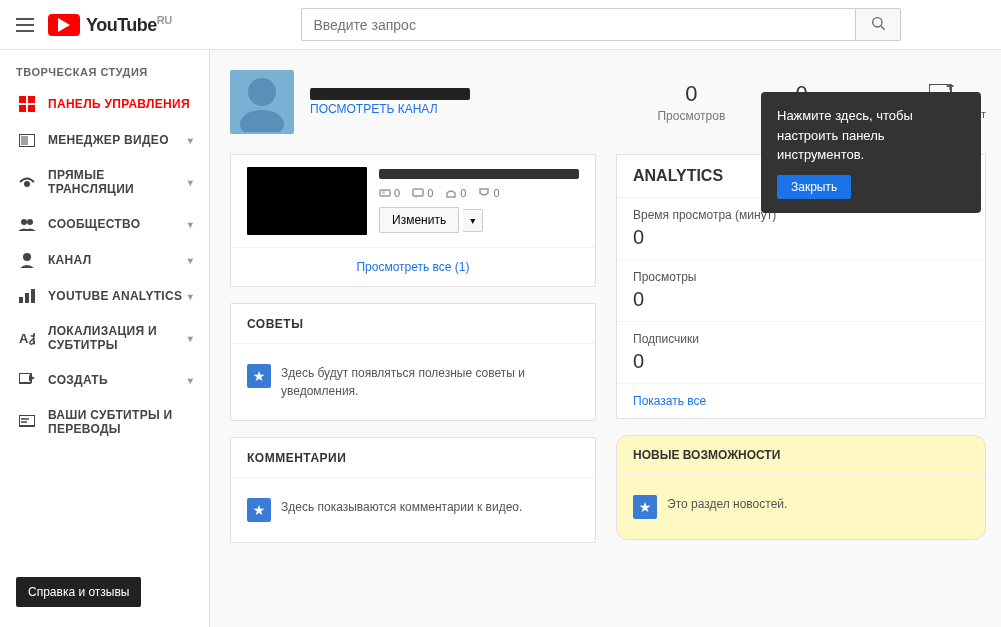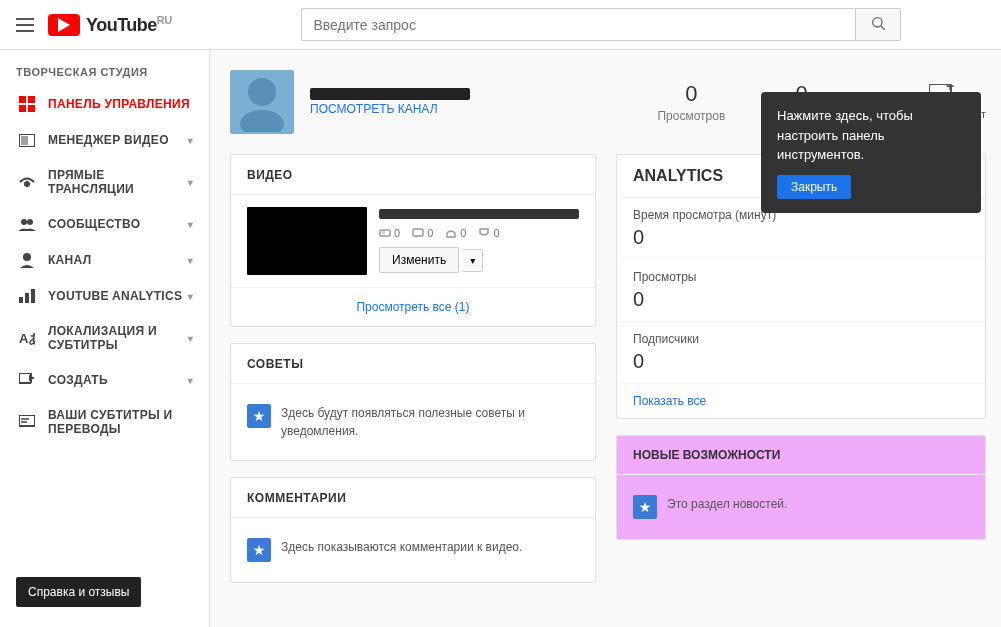--- a/index.html
+++ b/index.html
@@ -271,21 +271,21 @@
     .analytics-period { font-size: 11px; color: #777; }
     .analytics-metric {
       padding: 10px 16px;
       border-bottom: 1px solid #f5f5f5;
     }
     .analytics-metric-label { font-size: 12px; color: #555; margin-bottom: 4px; }
     .analytics-metric-value { font-size: 20px; color: #333; }
     .show-all-link { color: #1a73e8; font-size: 12px; cursor: pointer; padding: 10px 16px; display: block; }
 
     
-    .new-features-card { background: #f0abfc; border: 1px solid #e0e0e0; border-radius: 2px; }
+    .new-features-card { background: #fef9c3; border: 1px solid #e0e0e0; border-radius: 12px; }
     .new-features-header {
       padding: 12px 16px;
       border-bottom: 1px solid #f0f0f0;
       font-size: 12px;
       font-weight: bold;
       text-transform: uppercase;
       color: #333;
     }
     .new-features-body { padding: 12px 16px; }
 
@@ -486,23 +486,20 @@
           <span>Добавить виджет</span>
         </div>
       </div>
     </div>
 
     <div class="content-grid">
 
       <div>
 
         <div class="card">
-          <div class="card-header">
-            <span class="card-title">ВИДЕО</span>
-          </div>
           <div class="card-body">
             <div class="video-item">
               <div class="video-thumb"></div>
               <div class="video-meta">
                 <div class="video-title-bar"></div>
                 <div class="video-stats">
                   <span class="video-stat">
                     <svg width="12" height="10" viewBox="0 0 12 10">
                         <rect x="1" y="2" width="10" height="6" rx="1" fill="none" stroke="#999" stroke-width="1.5"></rect>
                         <rect x="3" y="3" width="3" height="3" fill="#999" opacity="0.5"></rect>

